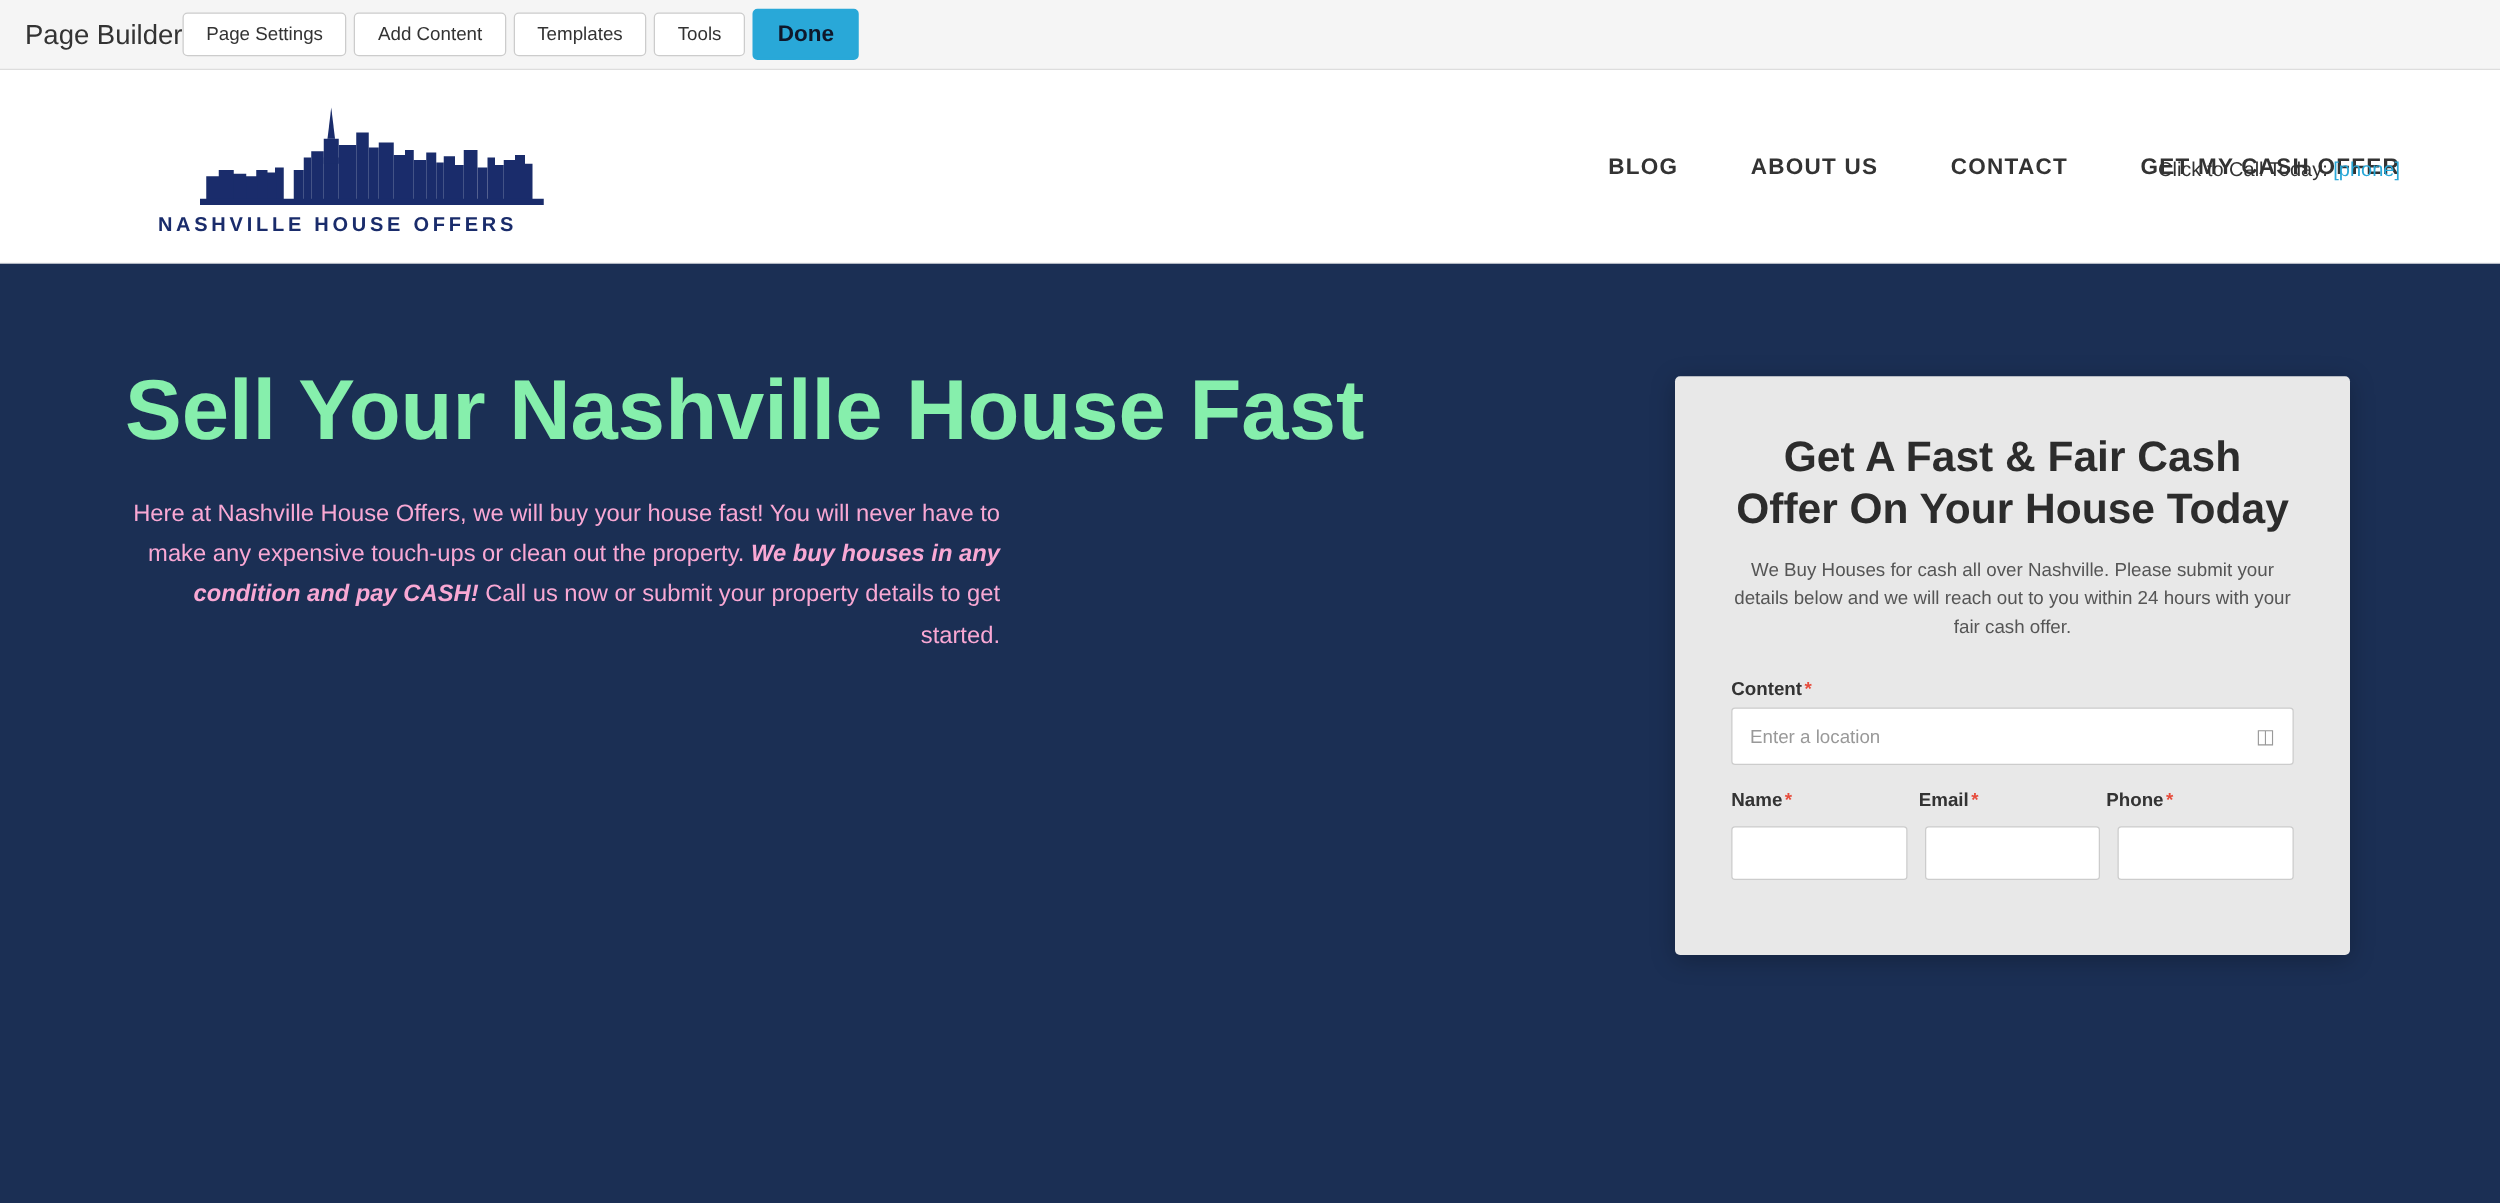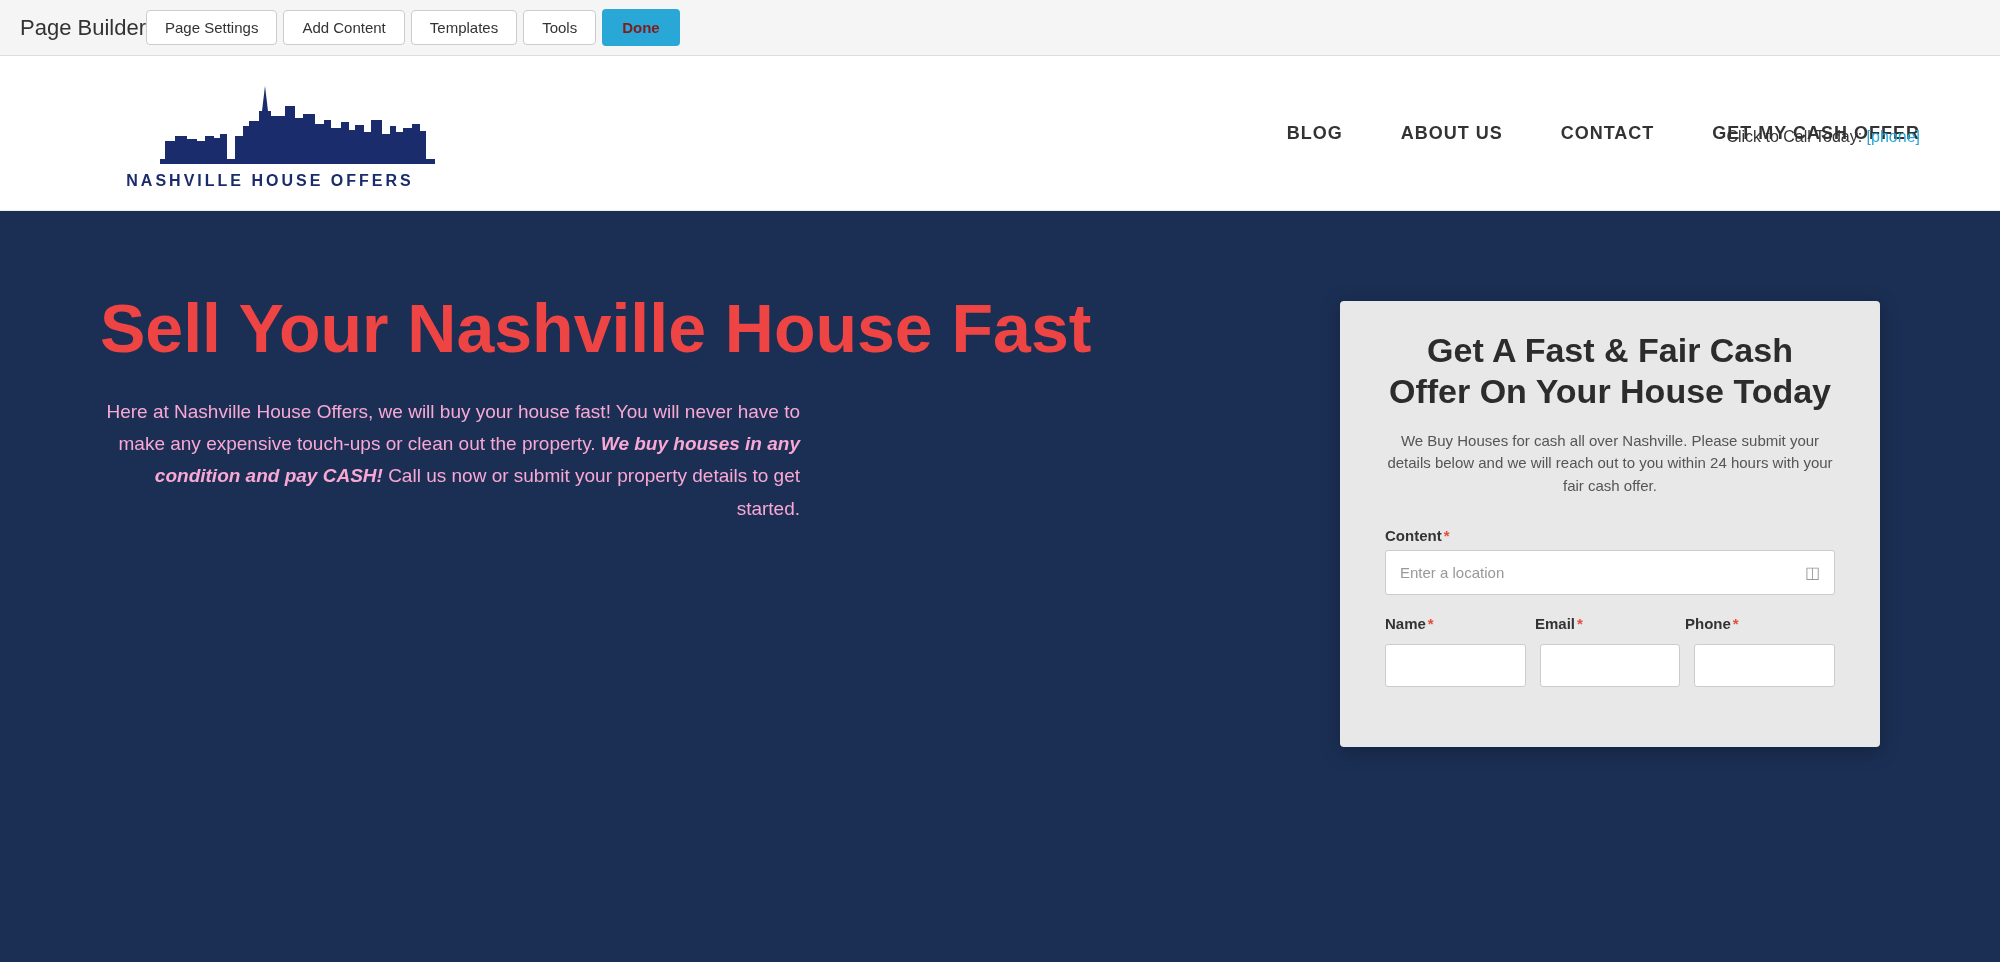--- a/index.html
+++ b/index.html
@@ -32,23 +32,23 @@
       border-radius: 4px;
       font-size: 15px;
       cursor: pointer;
       color: #333;
     }
     .toolbar-btn-done {
       padding: 8px 18px;
       border: 2px solid #29a8d8;
       background: #29a8d8;
       border-radius: 4px;
-      font-size: 15px;
+      font-size: 18px;
       cursor: pointer;
-      color: #7f1d1d;
+      color: #0f172a;
       font-weight: 600;
     }
 
     
     .arrow-indicator {
       position: absolute;
       right: 46px;
       top: 56px;
       color: #e74c3c;
       font-size: 30px;
@@ -128,21 +128,21 @@
       padding: 80px 70px 60px 100px;
       position: relative;
       z-index: 2;
       display: flex;
       flex-direction: column;
       justify-content: flex-start;
     }
     .hero-heading {
       font-size: 68px;
       font-weight: 900;
-      color: #ef4444;
+      color: #86efac;
       line-height: 1.1;
       margin-bottom: 30px;
     }
     .hero-body {
       font-size: 19px;
       color: #f9a8d4;
       line-height: 1.7;
       max-width: 700px;
       text-align: right;
     }
@@ -158,21 +158,21 @@
       position: relative;
       z-index: 2;
       display: flex;
       align-items: flex-start;
       justify-content: center;
       margin: 40px 80px 40px 0;
     }
     .form-card {
       background: #e8e8e8;
       border-radius: 4px;
-      padding: 29px 45px 40px;
+      padding: 45px 45px 40px;
       width: 620px;
       box-shadow: 0 4px 20px rgba(0,0,0,0.25);
     }
     .form-card-title {
       font-size: 34px;
       font-weight: 900;
       color: #2c2c2c;
       text-align: center;
       line-height: 1.2;
       margin-bottom: 18px;

